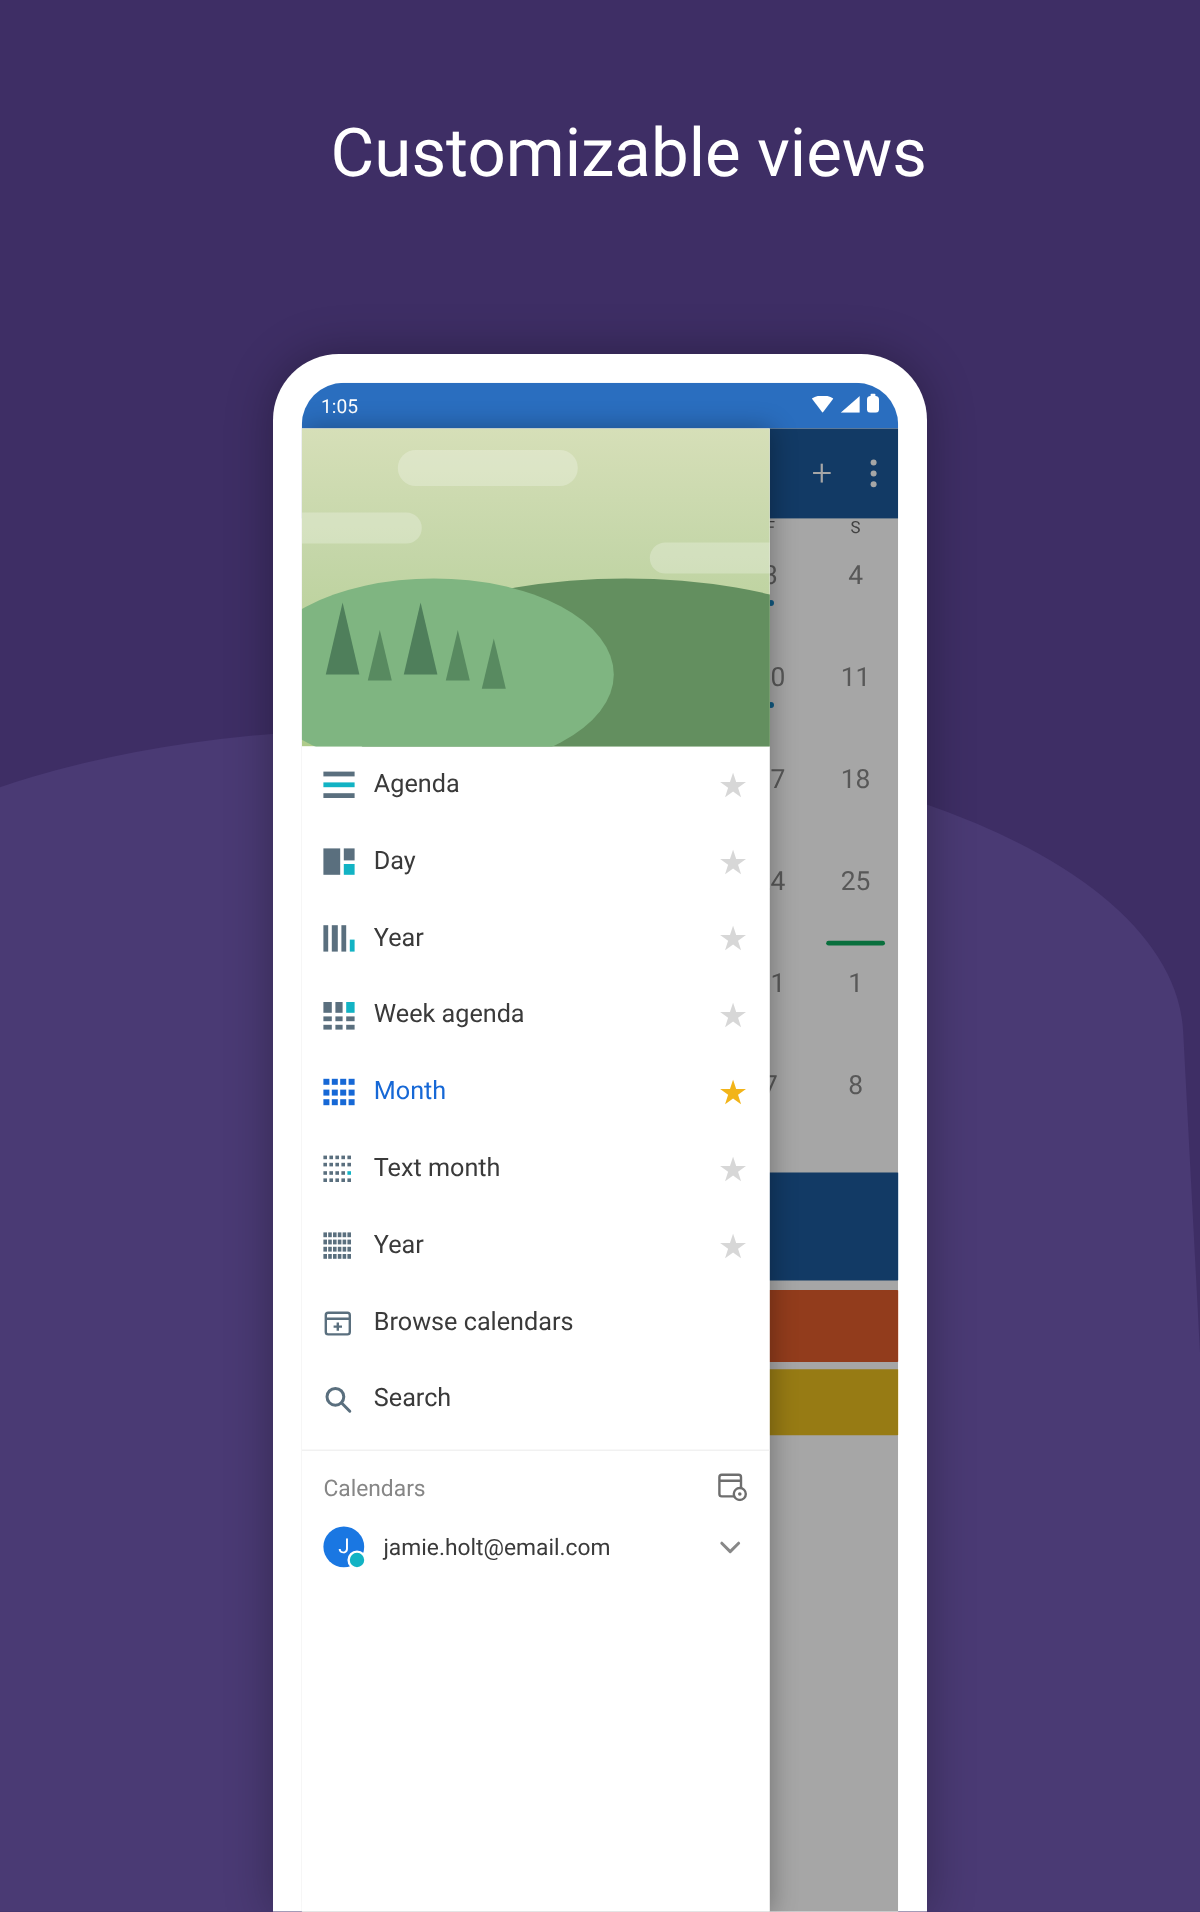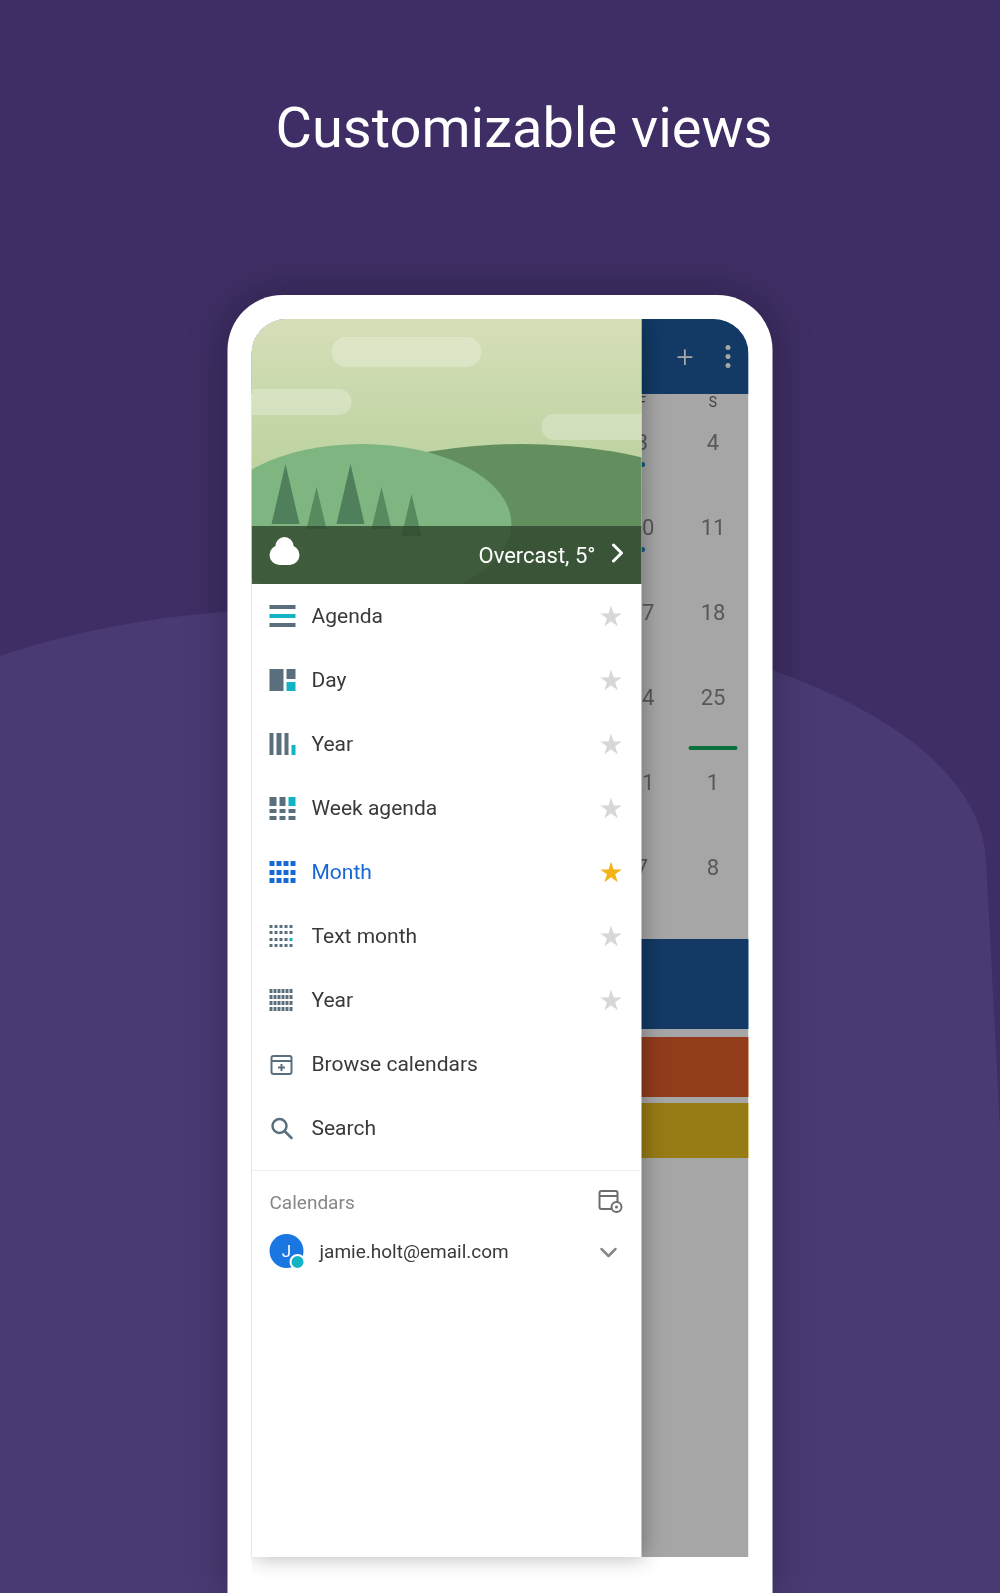--- a/index.html
+++ b/index.html
@@ -195,20 +195,41 @@
 </style>
 </head>
 <body>
 
 <div class="bg-wave"></div>
 <div class="headline">Customizable views</div>
 
 <div class="phone">
   <div class="phone-inner">
 
+    <div class="status-bar">
+      <span>1:05</span>
+      <div class="status-icons">
+        <span>
+          <svg width="18" height="14" viewBox="0 0 18 14">
+              <path d="M9 14 L0 2 Q9 -3 18 2 Z" fill="#fff"></path>
+            </svg>
+        </span>
+        <span>
+          <svg width="16" height="14" viewBox="0 0 16 14">
+              <path d="M0 14 L16 14 L16 0 Z" fill="#fff"></path>
+            </svg>
+        </span>
+        <span>
+          <svg width="10" height="16" viewBox="0 0 10 16">
+              <rect x="0" y="2" width="10" height="14" rx="3" fill="#fff"></rect>
+              <rect x="3" y="0" width="4" height="3" rx="1" fill="#fff"></rect>
+            </svg>
+        </span>
+      </div>
+    </div>
 
     <div class="app-body">
 
       <div class="calendar-back">
         <div class="appbar">
           <span class="plus-icon">+</span>
           <span class="kebab">
               <span></span>
               <span></span>
               <span></span>
@@ -293,29 +314,20 @@
           <div class="cloud" style="top:18px; left:80px; width:150px; height:30px;"></div>
           <div class="cloud" style="top:70px; left:-20px; width:120px; height:26px;"></div>
           <div class="cloud" style="top:95px; right:-30px; width:130px; height:26px;"></div>
           <div class="hill2"></div>
           <div class="hill1"></div>
           <div class="tree" style="left:20px;"></div>
           <div class="tree sm" style="left:55px;"></div>
           <div class="tree" style="left:85px;"></div>
           <div class="tree sm" style="left:120px;"></div>
           <div class="tree sm" style="left:150px; bottom:48px;"></div>
-          <div class="weather-bar">
-            <span class="cloud-icon"></span>
-            <span>Overcast, 5°</span>
-            <span class="chev">
-              <svg width="12" height="20" viewBox="0 0 12 20" fill="none">
-                  <path d="M2 2 L10 10 L2 18" stroke="#fff" stroke-width="3" stroke-linecap="round" stroke-linejoin="round"></path>
-                </svg>
-            </span>
-          </div>
         </div>
 
         <div class="nav-list" id="nav-list">
             <div class="nav-item">
               <div class="nav-icon">
                 <div class="bar"></div>
                 <div class="bar teal"></div>
                 <div class="bar"></div>
               </div>
               <span>Agenda</span>

